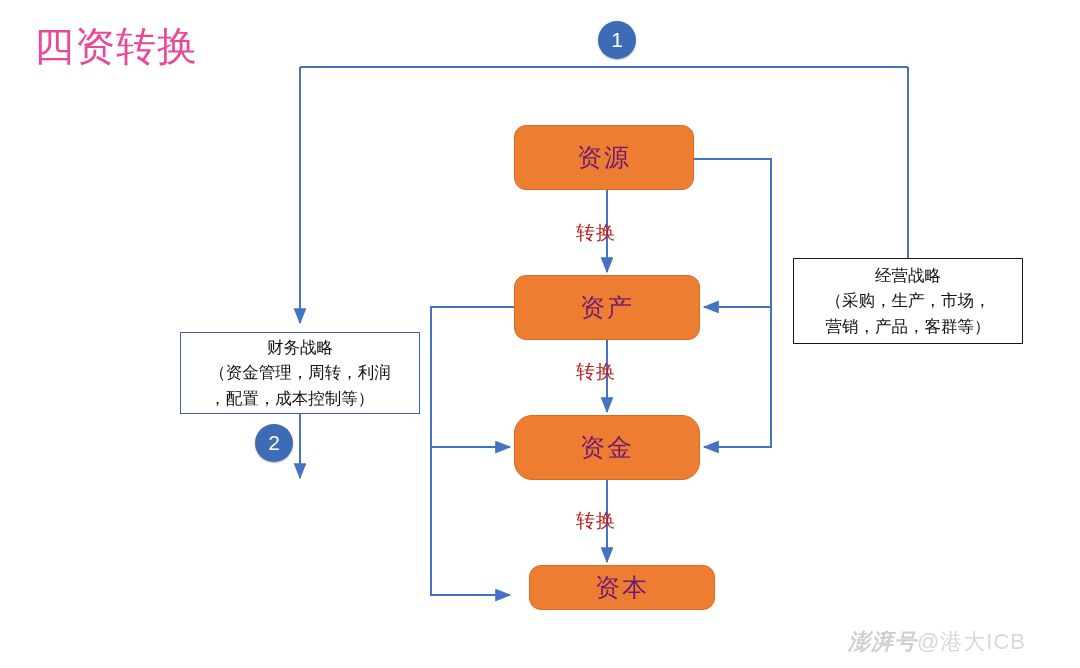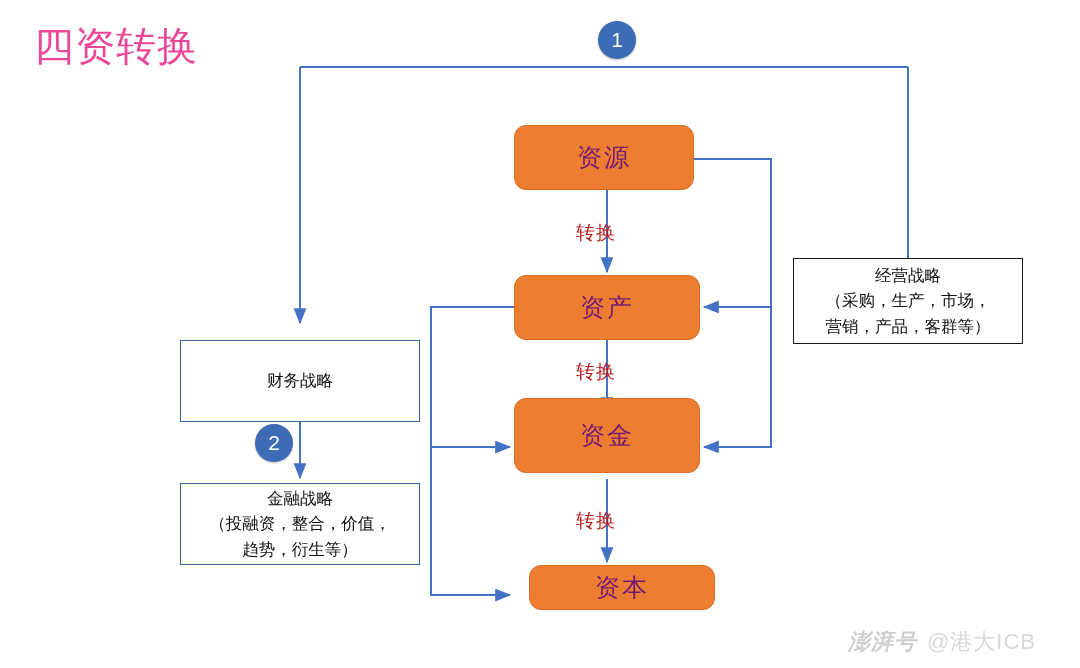--- a/index.html
+++ b/index.html
@@ -51,21 +51,21 @@
   }
   .strategy {
     position: absolute;
     box-sizing: border-box;
     background: #ffffff;
     border: 1.5px solid #3A62A8;
     display: flex;
     flex-direction: column;
     align-items: center;
     justify-content: center;
-    text-align: center;
+    text-align: left;
     color: #111111;
     font-size: 16.5px;
     line-height: 1.55;
     padding: 0 4px;
   }
   .strategy.black-border {
     border: 1.5px solid #1a1a1a;
   }
   .strategy .s-title { white-space: nowrap; }
   .strategy .s-detail { white-space: pre-line; }
@@ -87,21 +87,20 @@
     font-size: 19px;
     color: #b91c1c;
     letter-spacing: 1px;
     white-space: nowrap;
     background: transparent;
   }
   .watermark {
     position: absolute;
     display: flex;
     align-items: center;
-    gap: 10px;
     color: #d8d8d8;
     font-size: 22px;
     letter-spacing: 1px;
     white-space: nowrap;
     user-select: none;
   }
   .watermark .wm-logo {
     font-style: italic;
     font-weight: bold;
     color: #cfcfcf;
@@ -140,47 +139,44 @@
   </svg>
 
   <div class="node" style="left:514px; top:125px; width:180px; height:65px;">
     <span>资源</span>
   </div>
 
   <div class="node" style="left:514px; top:275px; width:186px; height:65px;">
     <span>资产</span>
   </div>
 
-  <div class="node" style="left:514px; top:398px; width:186px; height:75px;">
+  <div class="node" style="left:514px; top:415px; width:186px; height:65px;border-radius:18px;">
     <span>资金</span>
   </div>
 
   <div class="node" style="left:529px; top:565px; width:186px; height:45px;">
     <span>资本</span>
   </div>
 
   <div class="edge-label" style="left:576px; top:220px;">
     <span>转换</span>
   </div>
   <div class="edge-label" style="left:576px; top:359px;">
     <span>转换</span>
   </div>
   <div class="edge-label" style="left:576px; top:508px;">
     <span>转换</span>
   </div>
 
-  <div class="strategy" style="left:180px; top:340px; width:240px; height:82px;">
+  <div class="strategy" style="left:180px; top:332px; width:240px; height:82px;">
     <div class="s-title">财务战略</div>
+    <div class="s-detail">（资金管理，周转，利润
+，配置，成本控制等）</div>
   </div>
 
-  <div class="strategy" style="left:180px; top:483px; width:240px; height:82px;">
-    <div class="s-title">金融战略</div>
-    <div class="s-detail">（投融资，整合，价值，
-趋势，衍生等）</div>
-  </div>
 
   <div class="strategy black-border" style="left:793px; top:258px; width:230px; height:86px;">
     <div class="s-title">经营战略</div>
     <div class="s-detail">（采购，生产，市场，
 营销，产品，客群等）</div>
   </div>
 
   <div class="badge" style="left:598px; top:21px;">
     <span>1</span>
   </div>

